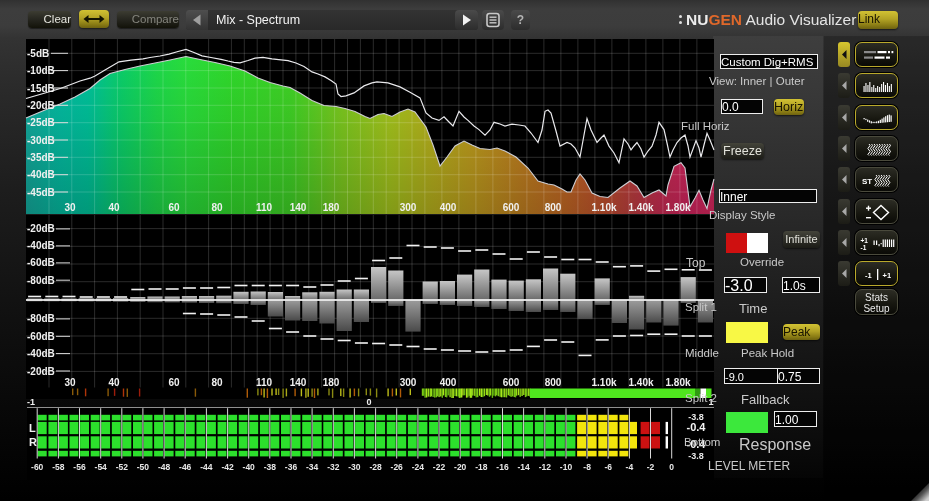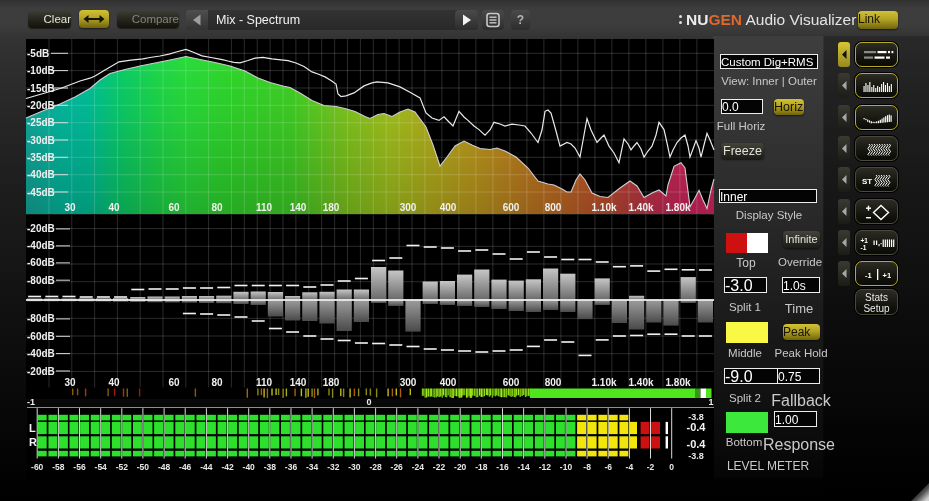--- a/index.html
+++ b/index.html
@@ -1,21 +1,21 @@
 <!DOCTYPE html>
 <html><head><meta charset="utf-8"><style>
 html,body{margin:0;padding:0;background:#000;width:929px;height:501px;overflow:hidden}
 *{box-sizing:border-box;font-family:"Liberation Sans",sans-serif;-webkit-font-smoothing:antialiased}
 #win{position:absolute;left:0;top:0;width:929px;height:501px;overflow:hidden;
 background:linear-gradient(180deg,#313131 0px,#3d3d3d 9px,#3c3c3c 26px,#333 38px,#2a2a2a 90px,#1d1d1d 190px,#101010 320px,#060606 430px,#000 500px)}
 #rshade{position:absolute;left:824px;top:36px;width:105px;height:465px;background:rgba(0,0,0,0.20)}
 #cpanel{position:absolute;left:713px;top:36px;width:110px;height:442px;
 background:linear-gradient(180deg,#3e3e3e 0px,#383838 60px,#2e2e2e 140px,#222 230px,#161616 320px,#0c0c0c 400px,#050505 442px)}
 .fld{position:absolute;background:#040404;border:1px solid #ededed;color:#fff;text-align:left;white-space:nowrap}
-.lab{position:absolute;color:#c9c9c9;text-align:center;white-space:nowrap}
+.lab{position:absolute;color:#c9c9c9;text-align:left;white-space:nowrap}
 .ybtn{position:absolute;background:linear-gradient(180deg,#d2c233 0%,#b3a325 45%,#897b14 80%,#6e6210 100%);
 border-radius:4px;color:#181400;text-align:left;box-shadow:0 1px 2px rgba(0,0,0,0.6)}
 .dbtn{position:absolute;background:linear-gradient(180deg,#44443a 0%,#30302a 45%,#1c1c16 100%);
 border-radius:4px;color:#e2e2da;text-align:center;box-shadow:0 1px 2px rgba(0,0,0,0.6)}
 .dbtn2{position:absolute;background:linear-gradient(180deg,#3c3c32 0%,#26261f 50%,#121209 100%);
 border-radius:4px;text-align:right;box-shadow:0 1px 1px rgba(0,0,0,0.5)}
 .drop{position:absolute;background:linear-gradient(180deg,#333,#292929);border-radius:3px}
 .arrbox{position:absolute;width:22px;height:20px;background:linear-gradient(180deg,#4e4e4e,#333);border-radius:3px 0 0 3px}
 .sqbtn{position:absolute;background:linear-gradient(180deg,#4a4a4a,#2c2c2c);border-radius:4px}
 .arbtn,.arbtn_y{position:absolute;width:12px;height:25px;border-radius:3px;
@@ -850,24 +850,24 @@
 <div class="lab" style="left:686px;top:256px;width:120px;font-size:12px">Top</div>
 <div class="lab" style="left:740px;top:256px;width:120px;font-size:11.5px">Override</div>
 <div class="fld" style="left:724px;top:277px;width:43px;height:16px;line-height:16px;font-size:16px">-3.0</div>
 <div class="fld" style="left:782px;top:277px;width:38px;height:16px;line-height:16px;font-size:12px">1.0s</div>
 <div class="lab" style="left:685px;top:301px;width:120px;font-size:11.5px">Split 1</div>
 <div class="lab" style="left:739px;top:301px;width:120px;font-size:13px">Time</div>
 <div style="position:absolute;left:726px;top:322px;width:42px;height:21px;background:#f8f845"></div>
 <div class="ybtn" style="left:783px;top:324px;width:37px;height:16px;line-height:16px;font-size:12px">Peak</div>
 <div class="lab" style="left:685px;top:347px;width:120px;font-size:11.5px">Middle</div>
 <div class="lab" style="left:741px;top:347px;width:120px;font-size:11.5px">Peak Hold</div>
-<div class="fld" style="left:724px;top:368px;width:61px;height:16px;line-height:16px;font-size:16px">-9.0</div>
+<div class="fld" style="left:724px;top:368px;width:61px;height:16px;line-height:16px;font-size:11px">-9.0</div>
 <div class="fld" style="left:777px;top:368px;width:43px;height:16px;line-height:16px;font-size:12px">0.75</div>
 <div class="lab" style="left:685px;top:392px;width:120px;font-size:11.5px">Split 2</div>
-<div class="lab" style="left:741px;top:392px;width:120px;font-size:16px">Fallback</div>
+<div class="lab" style="left:741px;top:392px;width:120px;font-size:13px">Fallback</div>
 <div style="position:absolute;left:726px;top:412px;width:42px;height:21px;background:#3ce83c"></div>
 <div class="fld" style="left:774px;top:411px;width:43px;height:16px;line-height:16px;font-size:12px">1.00</div>
 <div class="lab" style="left:684px;top:436px;width:120px;font-size:11.5px">Bottom</div>
 <div class="lab" style="left:739px;top:436px;width:120px;font-size:16px">Response</div>
 <div class="lab" style="left:708px;top:459px;width:120px;font-size:12px">LEVEL METER</div>
 <div class="arbtn_y" style="left:838px;top:42px"><svg width="12" height="25">
       <path d="M8.5 8 L4 12.5 L8.5 17 Z" fill="#111"></path>
     </svg></div>
 <div class="mbtn_y" style="left:855px;top:42px"><svg width="43" height="25">
       <rect x="8" y="8" width="12" height="2.2" fill="#8a8a8a"></rect>

